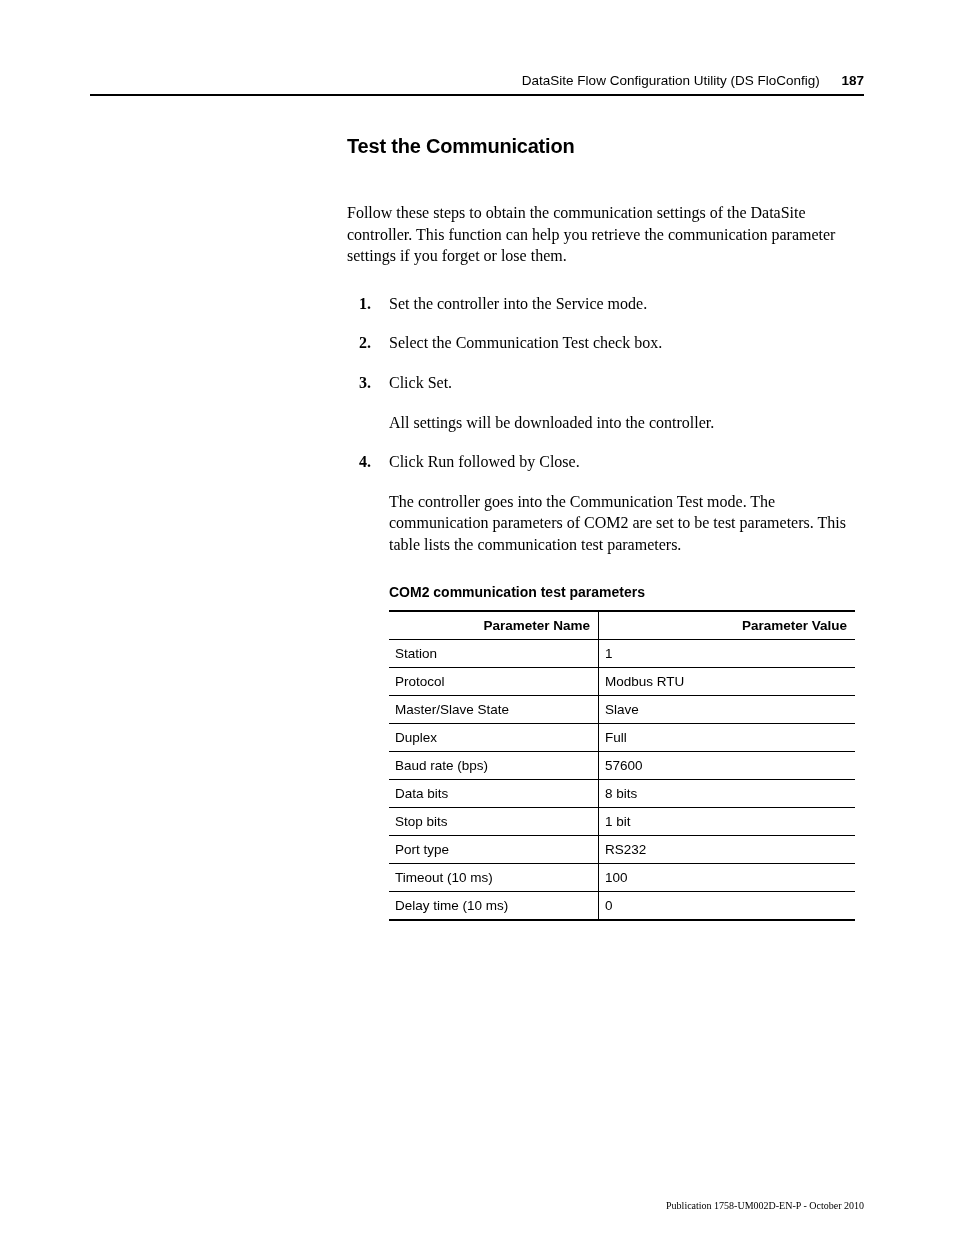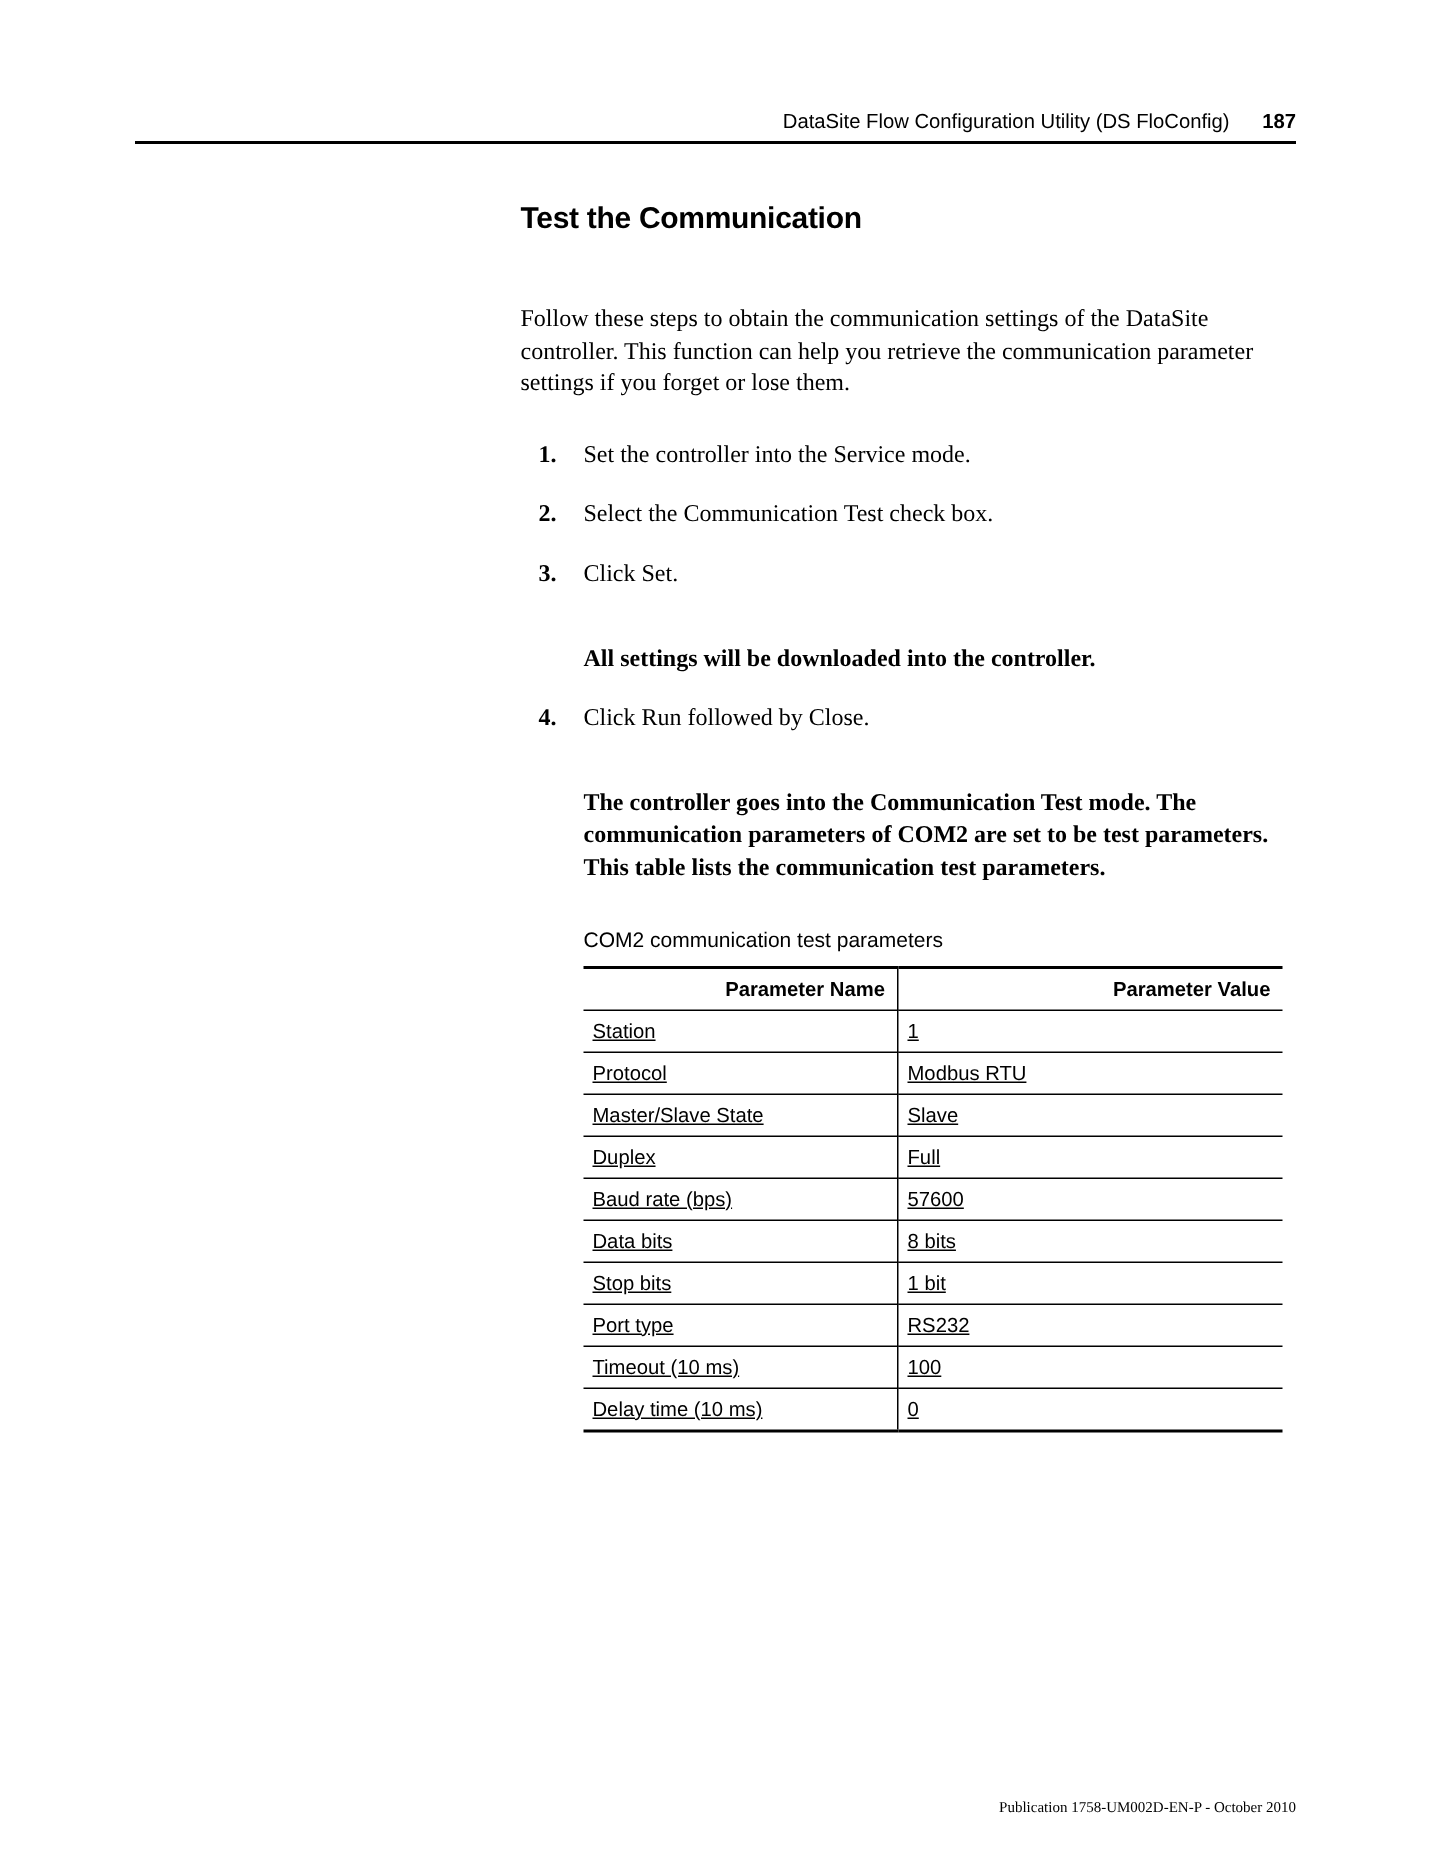--- a/index.html
+++ b/index.html
@@ -66,26 +66,25 @@
     line-height: 1.35;
   }
   ol.steps > li .num {
     position: absolute;
     left: 12px;
     top: 0;
     font-weight: 700;
   }
   ol.steps .subtext {
     display: block;
-    margin-top: 35px;
-    font-weight: bold;
+    margin-top: 18px;
   }
   .table-title {
     font-family: "Helvetica Neue", Helvetica, Arial, sans-serif;
-    font-weight: 400;
+    font-weight: 700;
     font-size: 14px;
     margin: 28px 0 10px 42px;
   }
   table.params {
     border-collapse: collapse;
     margin-left: 42px;
     width: 466px;
     font-family: "Helvetica Neue", Helvetica, Arial, sans-serif;
     font-size: 13.5px;
   }
@@ -97,21 +96,20 @@
     padding: 6px 8px 6px 6px;
   }
   table.params th:first-child {
     border-right: 1px solid #000;
     width: 195px;
   }
   table.params td {
     border-bottom: 1px solid #000;
     padding: 6px 8px 6px 6px;
     font-weight: 400;
-    text-decoration: underline;
   }
   table.params td:first-child {
     border-right: 1px solid #000;
   }
   table.params tr:last-child td {
     border-bottom: 2px solid #000;
   }
   .footer {
     position: absolute;
     bottom: 24px;

